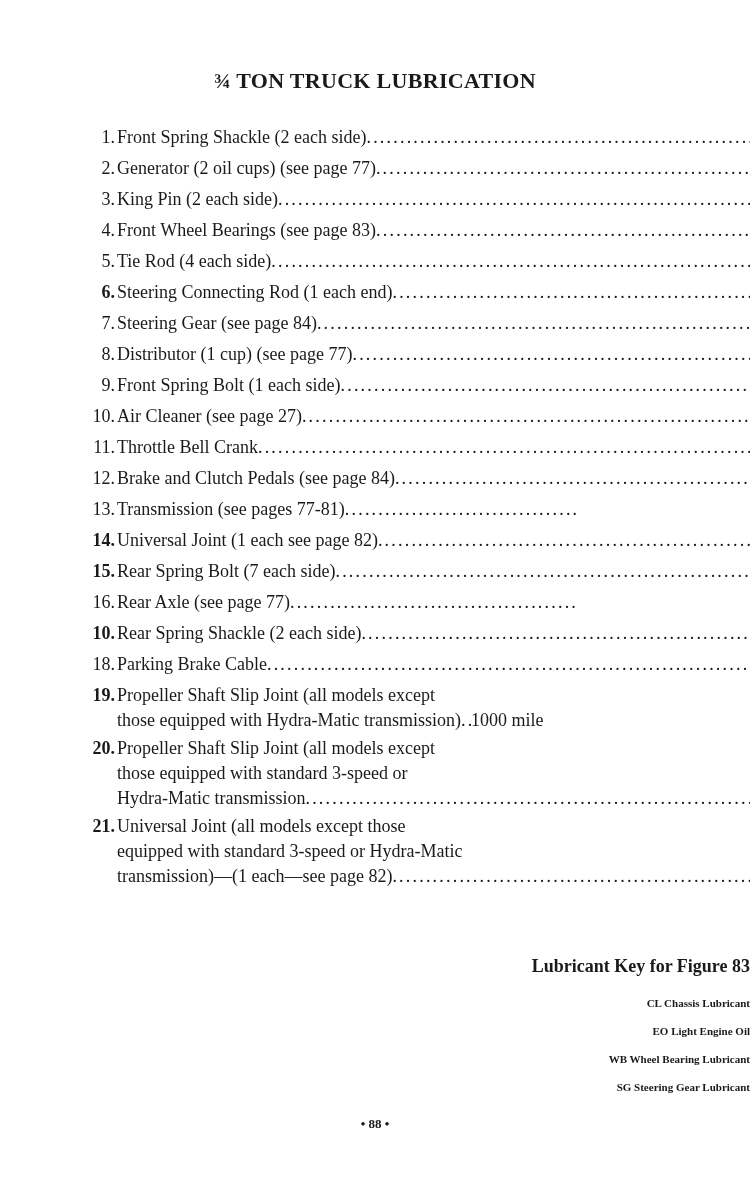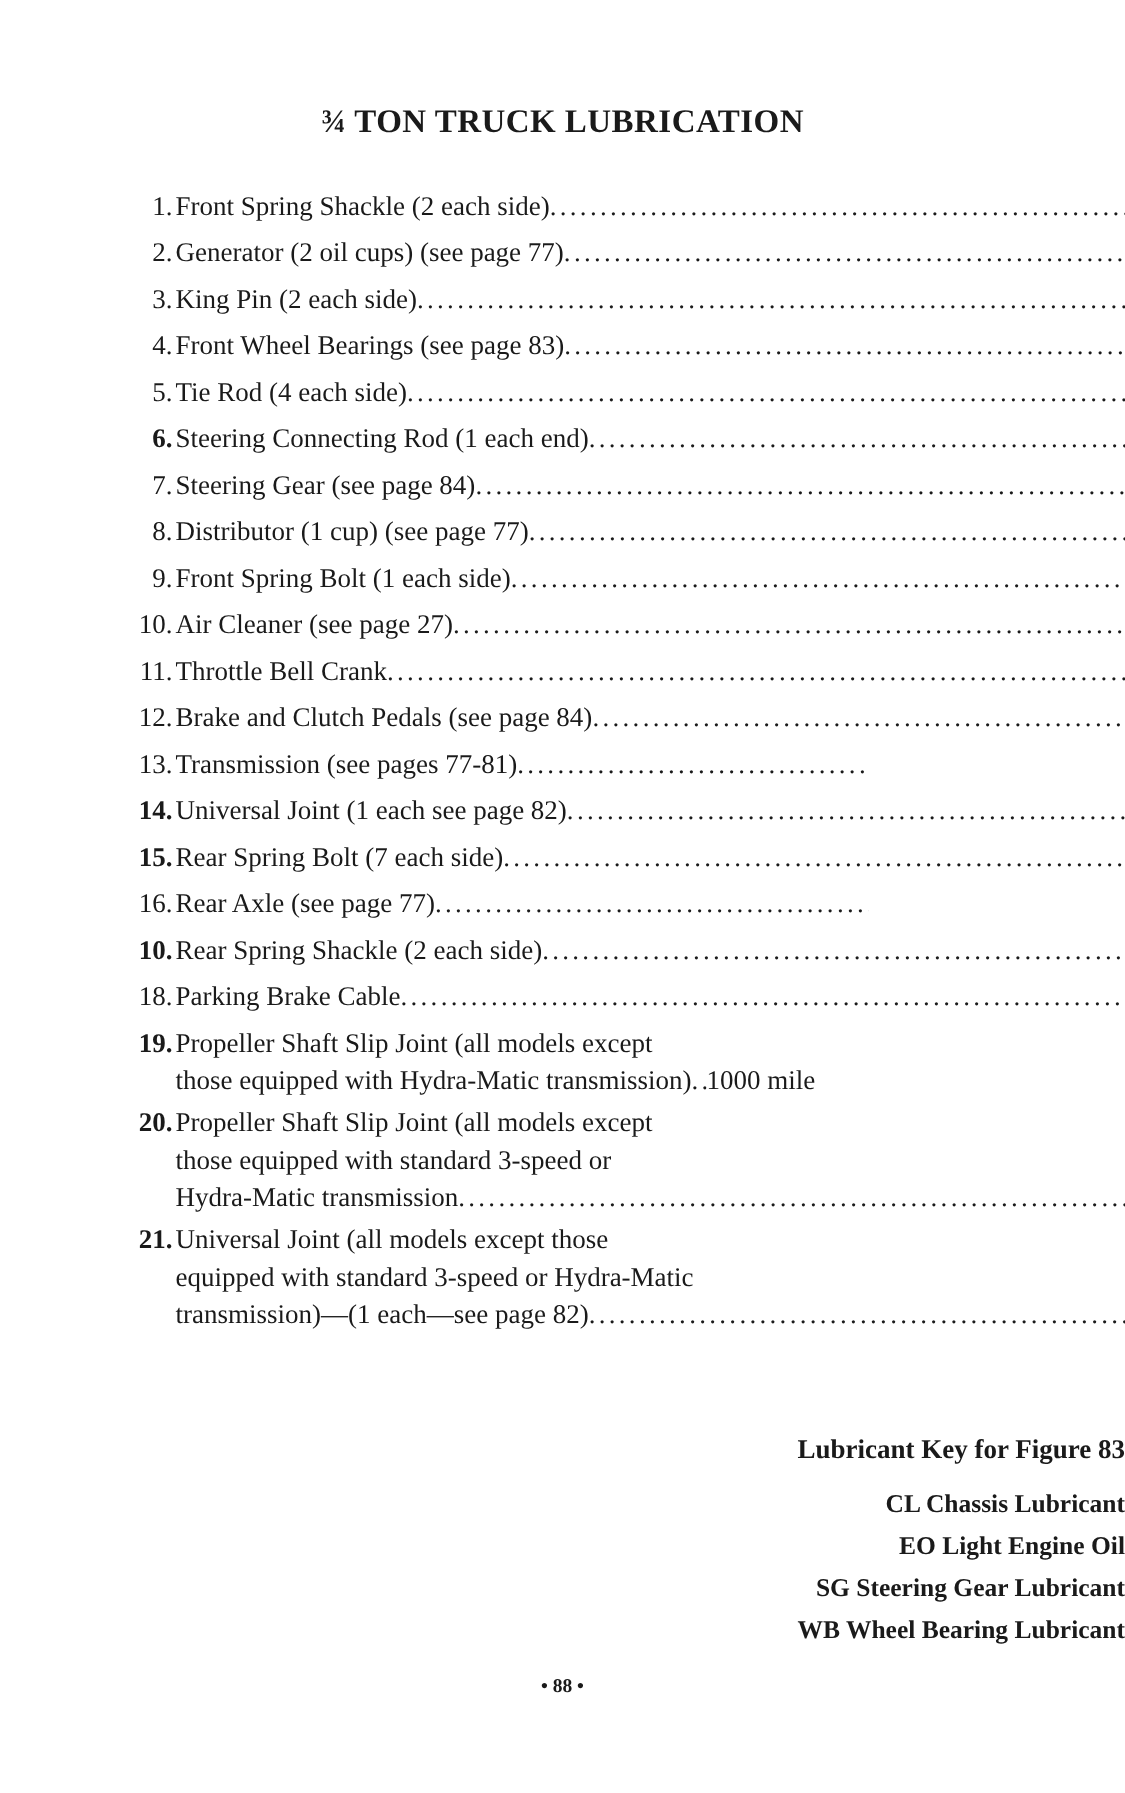--- a/index.html
+++ b/index.html
@@ -13,21 +13,21 @@
   .num { width:37px; flex:0 0 37px; text-align:right; padding-right:0; white-space:nowrap; }
   .num.bold { font-weight:bold; }
   .body { flex:1; padding-left:2px; }
   .row { display:flex; align-items:baseline; white-space:nowrap; }
   .lbl { white-space:nowrap; }
   .dots { flex:1; overflow:hidden; white-space:nowrap; letter-spacing:2.2px; }
   .dots::after { content:"..........................................................................................................................................."; }
   .val { white-space:nowrap; }
   .key { position:absolute; top:956px; left:0; width:750px; text-align:right; }
   .key-title { font-weight:bold; font-size:18px; margin-bottom:12px; }
-  .key-item { font-weight:bold; font-size:17px; line-height:28px; }
+  .key-item { font-weight:bold; font-size:11px; line-height:28px; }
   .page-num { position:absolute; top:1116px; left:0; width:750px; text-align:center;
               font-weight:bold; font-size:13px; }
 </style>
 </head>
 <body>
 
 <div class="title">¾ TON TRUCK LUBRICATION</div>
 
 <div class="list">
 
@@ -236,17 +236,17 @@
           <span class="dots"></span>
         </div>
   </div>
     </div>
 </div>
 
 <div class="key">
   <div class="key-title">Lubricant Key for Figure 83</div>
   <div class="key-item"><span>CL</span> <span>Chassis Lubricant</span></div>
   <div class="key-item"><span>EO</span> <span>Light Engine Oil</span></div>
+  <div class="key-item"><span>WB</span> <span>Wheel Bearing Lubricant</span></div>
   <div class="key-item"><span>SG</span> <span>Steering Gear Lubricant</span></div>
-  <div class="key-item"><span>WB</span> <span>Wheel Bearing Lubricant</span></div>
 </div>
 
 <div class="page-num">• 88 •</div>
 
 </body></html>

